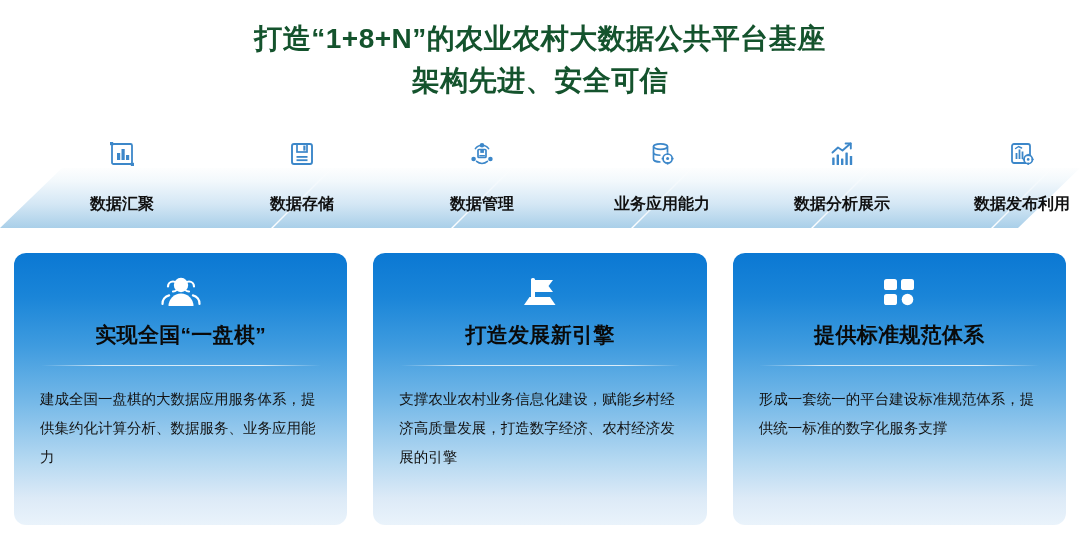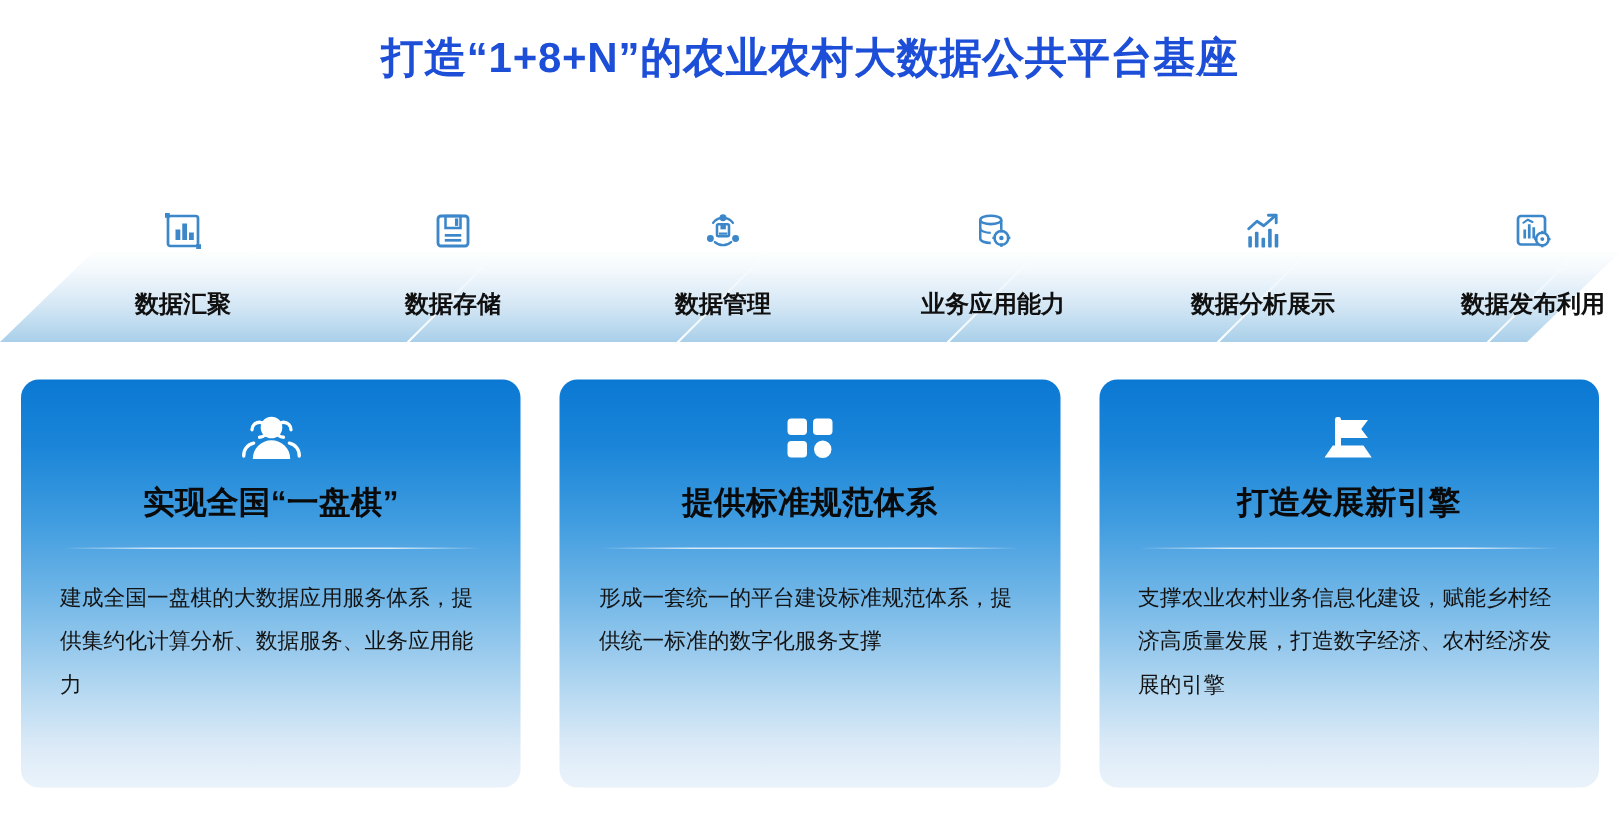--- a/index.html
+++ b/index.html
@@ -10,21 +10,21 @@
     overflow: hidden;
   }
   #root { position: relative; width: 1080px; height: 558px; }
 
   
   .title-block {
     position: absolute; top: 18px; left: 0; width: 1080px;
     text-align: center;
   }
   .title-line {
-    font-size: 28px; font-weight: bold; color: #1d4ed8;
+    font-size: 28px; font-weight: bold; color: #14532d;
     line-height: 42px; letter-spacing: 0.5px;
   }
 
   
   .ribbon-wrap {
     position: absolute; top: 134px; left: 0; width: 1080px; height: 100px;
   }
   .ribbon-band {
     position: absolute; left: 0; top: 34px; width: 1080px; height: 60px;
     background: linear-gradient(to bottom, #fdfefe 0%, #f2f8fc 22%, #d4e7f5 60%, #a9cfe9 100%);
@@ -98,20 +98,21 @@
   }
   svg { display: block; }
 </style>
 </head>
 <body>
 
 <div id="root">
 
   <div class="title-block">
     <div class="title-line">打造“1+8+N”的农业农村大数据公共平台基座</div>
+    <div class="title-line">架构先进、安全可信</div>
   </div>
 
   <div class="ribbon-wrap">
     <div class="ribbon-band"></div>
     <div class="ribbon-steps">
 
       <div class="step">
         <div class="step-icon">
           <svg width="30" height="30" viewBox="0 0 30 30">
             <rect x="5" y="5" width="20" height="20" rx="1.5" fill="none" stroke="#3c87c9" stroke-width="1.8"></rect>
@@ -236,39 +237,39 @@
         </svg>
       </div>
       <div class="card-title">实现全国“一盘棋”</div>
       <div class="card-divider"></div>
       <div class="card-body">建成全国一盘棋的大数据应用服务体系，提供集约化计算分析、数据服务、业务应用能力</div>
     </div>
 
 
     <div class="card">
       <div class="card-icon">
+        <svg width="46" height="38" viewBox="0 0 46 38">
+          <path d="M17 7 L36 7 L31.5 13 L36 19 L17 19 z" fill="#ffffff"></path>
+          <rect x="14" y="5" width="4" height="22" rx="1.6" fill="#ffffff"></rect>
+          <path d="M7 32 L12.5 24 L33 24 L38.5 32 z" fill="#ffffff"></path>
+        </svg>
+      </div>
+      <div class="card-title">打造发展新引擎</div>
+      <div class="card-divider"></div>
+      <div class="card-body">支撑农业农村业务信息化建设，赋能乡村经济高质量发展，打造数字经济、农村经济发展的引擎</div>
+    </div>
+
+    <div class="card">
+      <div class="card-icon">
         <svg width="42" height="38" viewBox="0 0 42 38">
           <rect x="6" y="6" width="13" height="11" rx="2.6" fill="#ffffff"></rect>
           <rect x="23" y="6" width="13" height="11" rx="2.6" fill="#ffffff"></rect>
           <rect x="6" y="21" width="13" height="11" rx="2.6" fill="#ffffff"></rect>
           <circle cx="29.5" cy="26.5" r="5.8" fill="#ffffff"></circle>
         </svg>
       </div>
       <div class="card-title">提供标准规范体系</div>
       <div class="card-divider"></div>
       <div class="card-body">形成一套统一的平台建设标准规范体系，提供统一标准的数字化服务支撑</div>
     </div>
 
-    <div class="card">
-      <div class="card-icon">
-        <svg width="46" height="38" viewBox="0 0 46 38">
-          <path d="M17 7 L36 7 L31.5 13 L36 19 L17 19 z" fill="#ffffff"></path>
-          <rect x="14" y="5" width="4" height="22" rx="1.6" fill="#ffffff"></rect>
-          <path d="M7 32 L12.5 24 L33 24 L38.5 32 z" fill="#ffffff"></path>
-        </svg>
-      </div>
-      <div class="card-title">打造发展新引擎</div>
-      <div class="card-divider"></div>
-      <div class="card-body">支撑农业农村业务信息化建设，赋能乡村经济高质量发展，打造数字经济、农村经济发展的引擎</div>
-    </div>
-
   </div>
 </div>
 
 </body></html>

